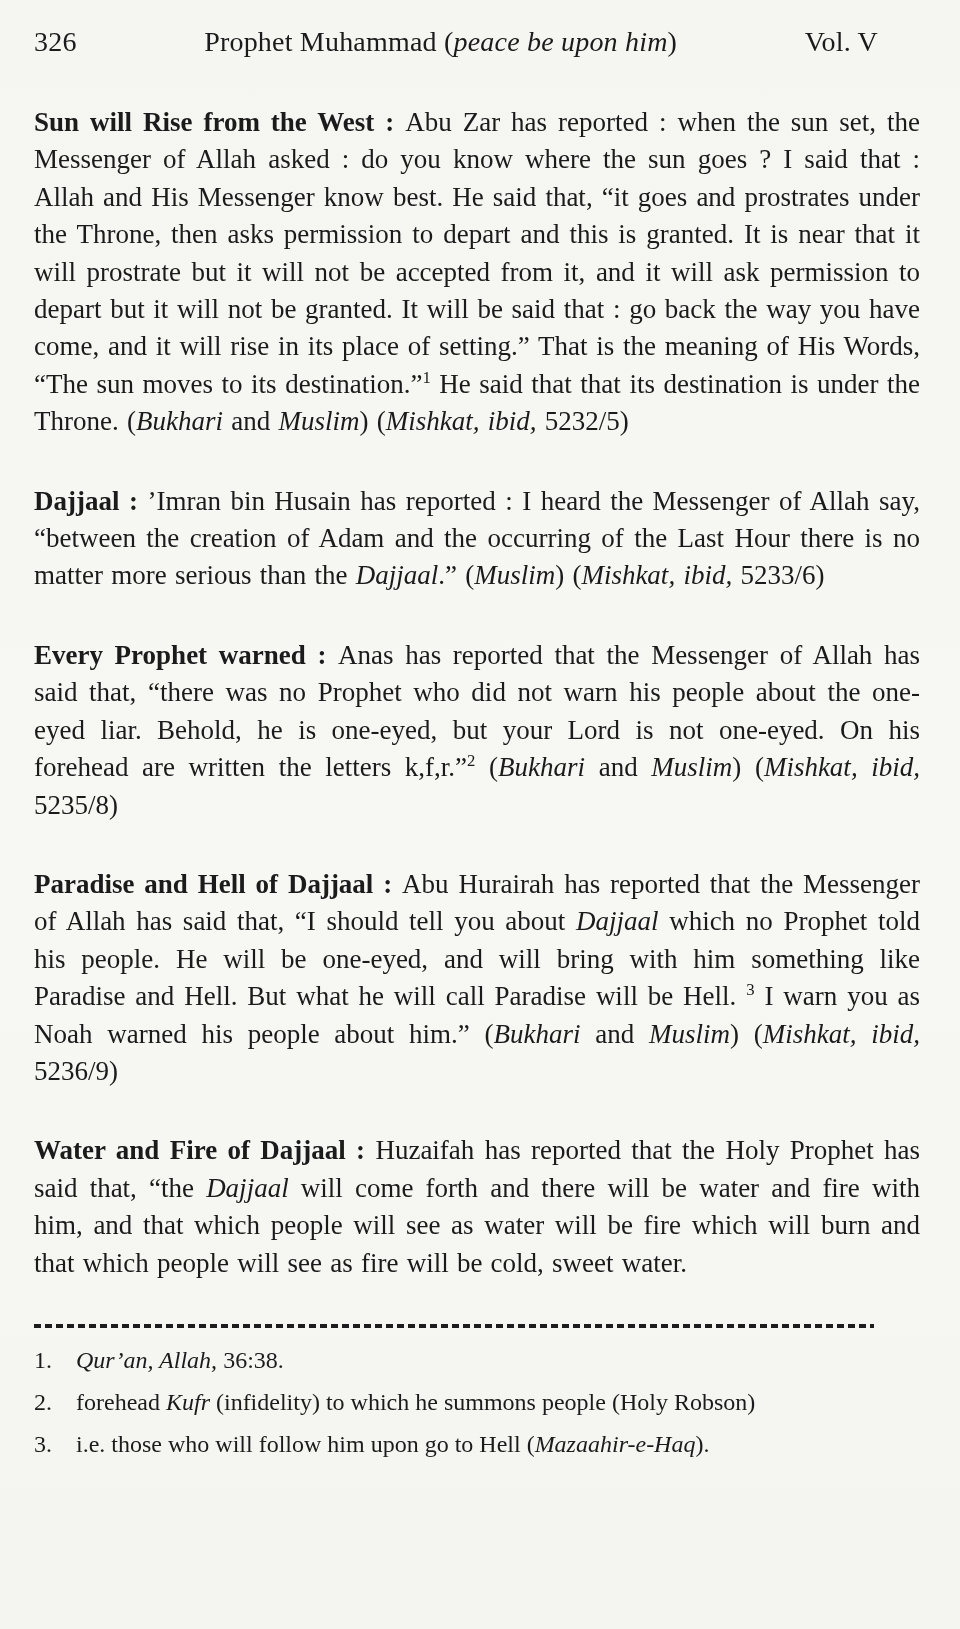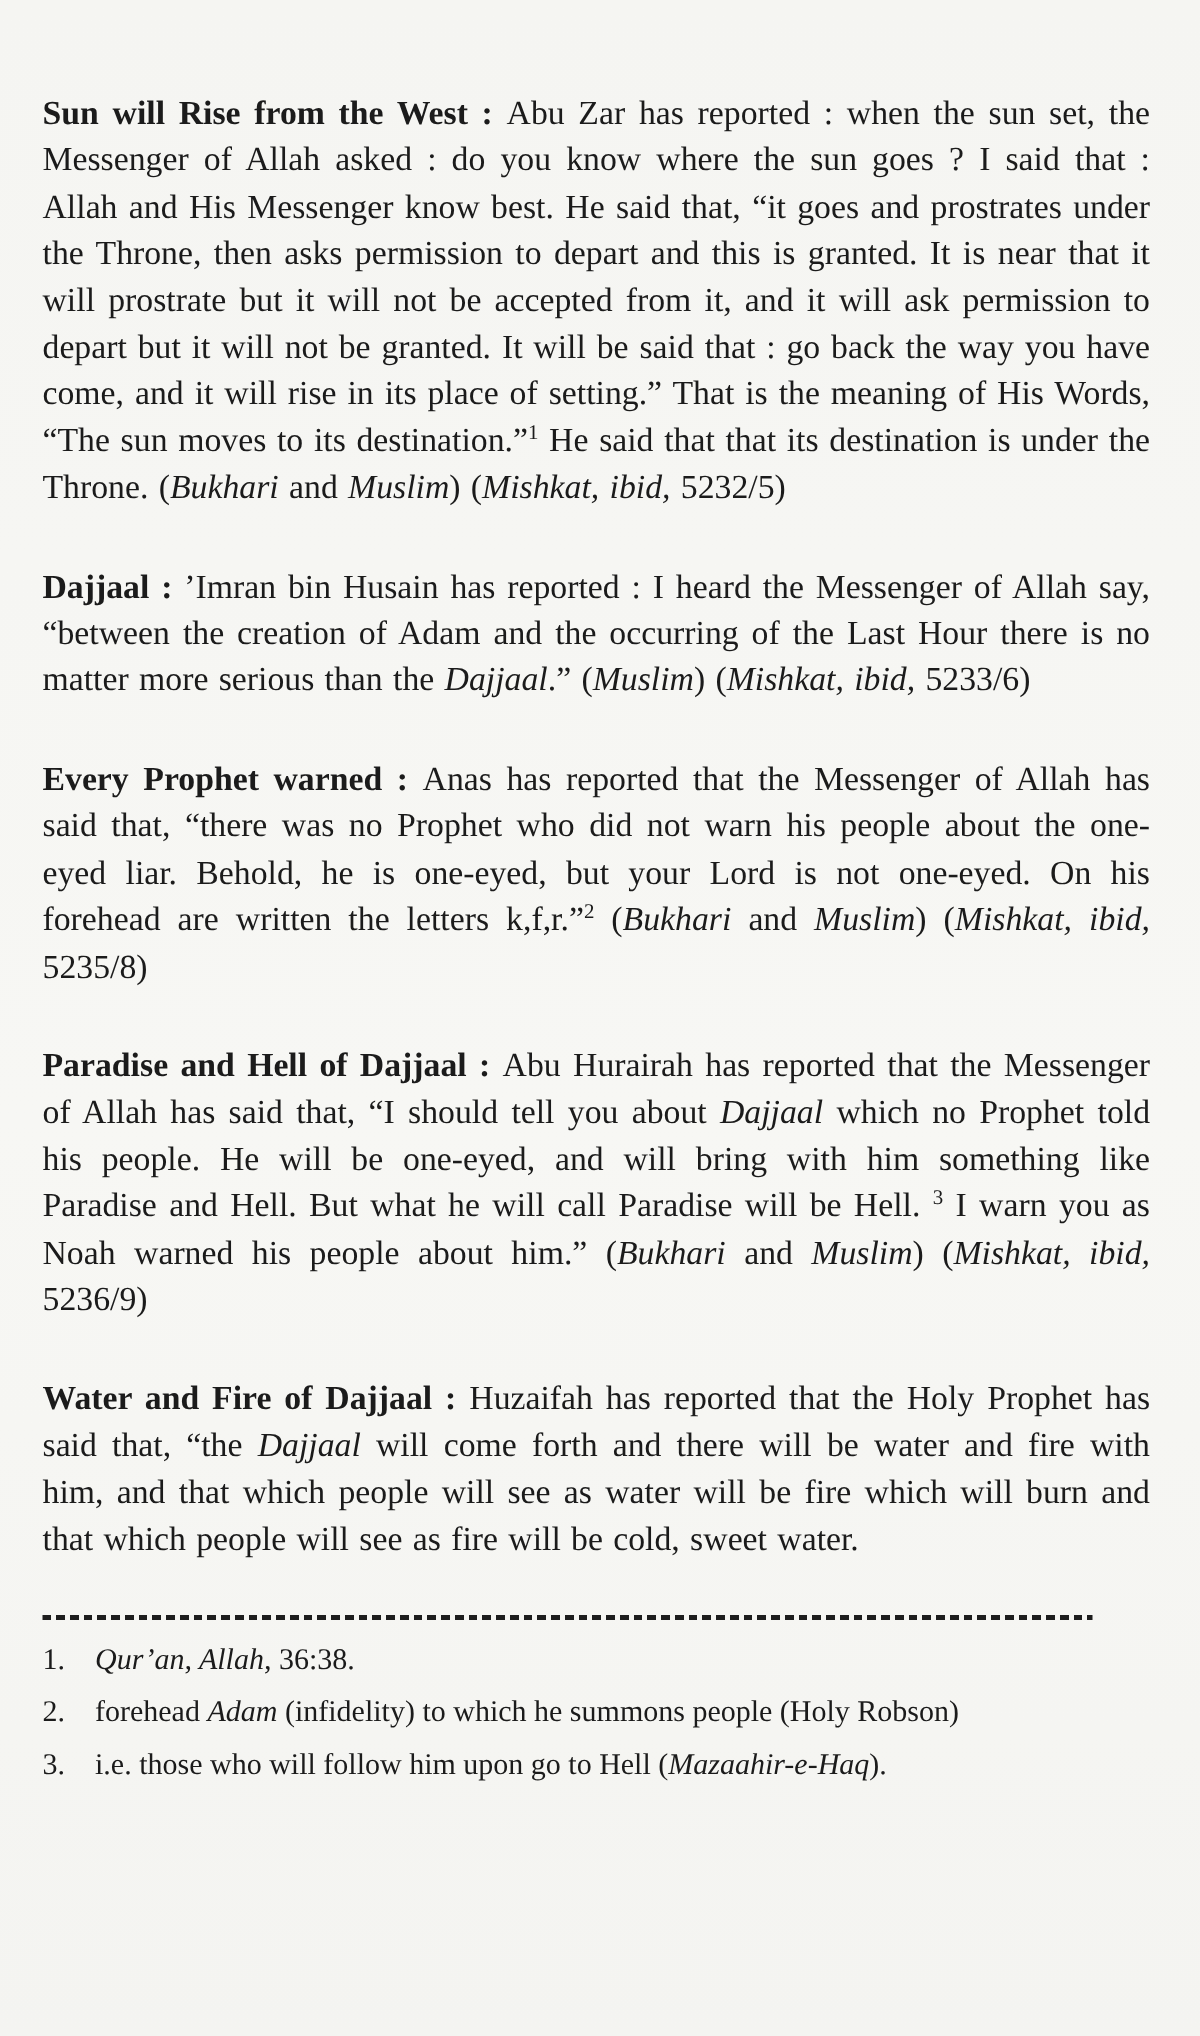--- a/index.html
+++ b/index.html
@@ -58,39 +58,44 @@
     margin-bottom: 9px;
   }
   .fn-num { flex: none; width: 42px; }
   .fn-body { flex: 1; }
 </style>
 </head>
 <body>
 
 <div class="page">
 
+  <div class="header">
+    <span class="pgnum">326</span>
+    <span class="title"><span>Prophet Muhammad (</span><span class="i">peace be upon him</span><span>)</span></span>
+    <span class="vol">Vol. V</span>
+  </div>
 
   <div class="body" id="body-paragraphs">
       <p class="para"><span class="seg-bold">Sun will Rise from the West : </span><span>Abu Zar has reported : when the sun set, the Messenger of Allah asked : do you know where the sun goes ? I said that : Allah and His Messenger know best. He said that, “it goes and prostrates under the Throne, then asks permission to depart and this is granted. It is near that it will prostrate but it will not be accepted from it, and it will ask permission to depart but it will not be granted. It will be said that : go back the way you have come, and it will rise in its place of setting.” That is the meaning of His Words, “The sun moves to its destination.”</span><sup class="seg-sup">1</sup><span> He said that that its destination is under the Throne. (</span><span class="seg-italic">Bukhari</span><span> and </span><span class="seg-italic">Muslim</span><span>) (</span><span class="seg-italic">Mishkat, ibid,</span><span> 5232/5)</span></p>
       <p class="para"><span class="seg-bold">Dajjaal : </span><span>’Imran bin Husain has reported : I heard the Messenger of Allah say, “between the creation of Adam and the occurring of the Last Hour there is no matter more serious than the </span><span class="seg-italic">Dajjaal</span><span>.” (</span><span class="seg-italic">Muslim</span><span>) (</span><span class="seg-italic">Mishkat, ibid,</span><span> 5233/6)</span></p>
       <p class="para"><span class="seg-bold">Every Prophet warned : </span><span>Anas has reported that the Messenger of Allah has said that, “there was no Prophet who did not warn his people about the one-eyed liar. Behold, he is one-eyed, but your Lord is not one-eyed. On his forehead are written the letters k,f,r.”</span><sup class="seg-sup">2</sup><span> (</span><span class="seg-italic">Bukhari</span><span> and </span><span class="seg-italic">Muslim</span><span>) (</span><span class="seg-italic">Mishkat, ibid,</span><span> 5235/8)</span></p>
       <p class="para"><span class="seg-bold">Paradise and Hell of Dajjaal : </span><span>Abu Hurairah has reported that the Messenger of Allah has said that, “I should tell you about </span><span class="seg-italic">Dajjaal</span><span> which no Prophet told his people. He will be one-eyed, and will bring with him something like Paradise and Hell. But what he will call Paradise will be Hell. </span><sup class="seg-sup">3</sup><span> I warn you as Noah warned his people about him.” (</span><span class="seg-italic">Bukhari</span><span> and </span><span class="seg-italic">Muslim</span><span>) (</span><span class="seg-italic">Mishkat, ibid,</span><span> 5236/9)</span></p>
       <p class="para"><span class="seg-bold">Water and Fire of Dajjaal : </span><span>Huzaifah has reported that the Holy Prophet has said that, “the </span><span class="seg-italic">Dajjaal</span><span> will come forth and there will be water and fire with him, and that which people will see as water will be fire which will burn and that which people will see as fire will be cold, sweet water.</span></p>
     </div>
 
   <div class="separator"></div>
 
   <ol class="footnotes" id="footnotes">
       <li class="footnote">
         <span class="fn-num">1.</span>
         <span class="fn-body"><span class="seg-italic">Qur’an, Allah,</span><span> 36:38.</span></span>
       </li>
       <li class="footnote">
         <span class="fn-num">2.</span>
-        <span class="fn-body"><span>forehead </span><span class="seg-italic">Adam</span><span> (infidelity) to which he summons people (Holy Robson)</span></span>
+        <span class="fn-body"><span>forehead </span><span class="seg-italic">Kufr</span><span> (infidelity) to which he summons people (Holy Robson)</span></span>
       </li>
       <li class="footnote">
         <span class="fn-num">3.</span>
         <span class="fn-body"><span>i.e. those who will follow him upon go to Hell (</span><span class="seg-italic">Mazaahir-e-Haq</span><span>).</span></span>
       </li>
     </ol>
 
 </div>
 
 </body></html>

